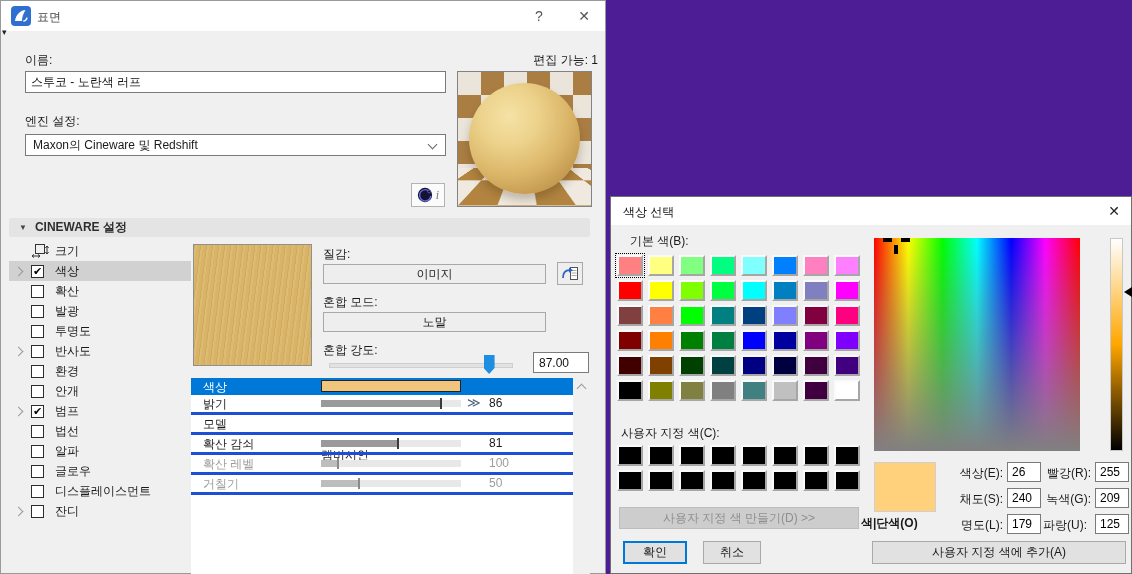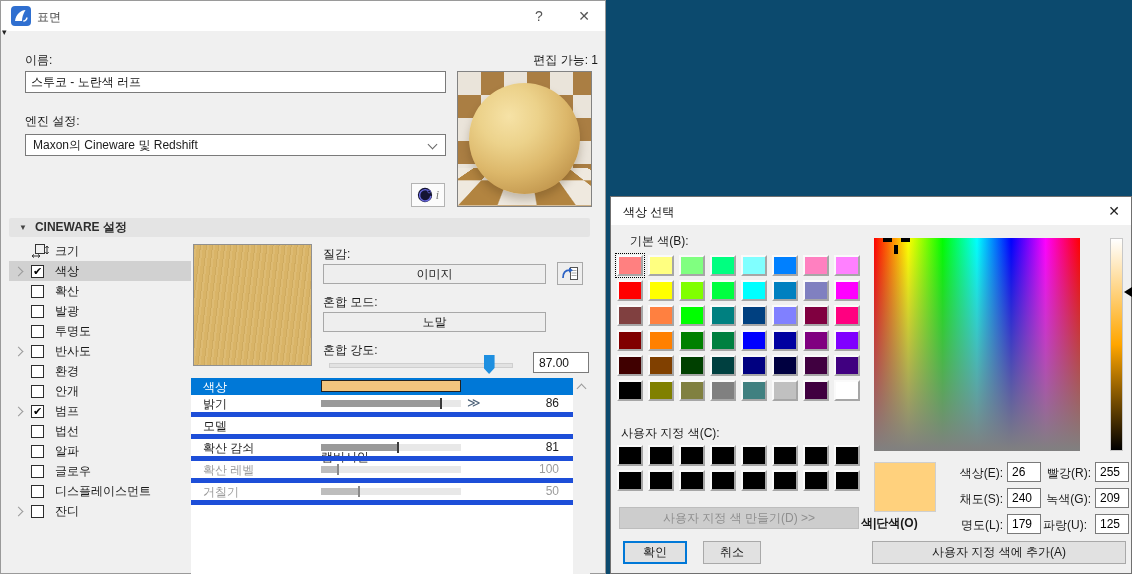--- a/index.html
+++ b/index.html
@@ -1,17 +1,17 @@
 <!DOCTYPE html>
 <html><head>
 <meta charset="utf-8">
 <style>
   html,body{margin:0;padding:0;background:#fff;}
   body{font-family:"Liberation Sans","DejaVu Sans",sans-serif;font-size:12px;color:#1a1a1a;}
-  .stage{position:relative;width:1132px;height:574px;overflow:hidden;background:#0c4a6e;}
+  .stage{position:relative;width:1132px;height:574px;overflow:hidden;background:#4c1d95;}
   .abs{position:absolute;}
   .dialog{position:absolute;background:#f0f0f0;border:1px solid #9a9a9a;box-sizing:border-box;}
   .titlebar{position:absolute;left:0;top:0;right:0;background:#ffffff;display:flex;align-items:center;}
   .titlebar .t-title{color:#444;}
   .cap-btn{position:absolute;top:0;width:28px;text-align:center;color:#555;font-size:14px;cursor:default;}
   .lbl{position:absolute;white-space:nowrap;color:#1a1a1a;}
   .tb-input{position:absolute;box-sizing:border-box;border:1px solid #7a7a7a;background:#fff;font:12px "Liberation Sans","DejaVu Sans",sans-serif;padding:0 5px;color:#111;}
   .combo{position:absolute;box-sizing:border-box;border:1px solid #7a7a7a;background:#fff;display:flex;align-items:center;padding:8px 7px;}
   .chev{display:inline-block;width:6px;height:6px;border-right:1.6px solid #666;border-bottom:1.6px solid #666;}
   .chev.down{transform:rotate(45deg);}
@@ -36,29 +36,29 @@
   .slot-expand{width:16px;display:flex;align-items:center;justify-content:flex-start;}
   .slot-box{width:22px;display:flex;align-items:center;}
   .cb{width:13px;height:13px;box-sizing:border-box;border:1px solid #2c2c2c;background:#fff;font-size:11px;line-height:11px;text-align:center;color:#000;}
   .tree-label{margin-left:2px;color:#1a1a1a;}
   .texture{background-color:#d9b467;background-image:repeating-linear-gradient(97deg,rgba(120,90,30,0.10) 0 1px,rgba(255,246,222,0.10) 1px 3px,transparent 3px 6px);}
   
   .slider-track{position:absolute;background:#e2e2e2;border:1px solid #cfcfcf;box-sizing:border-box;}
   .slider-thumb{position:absolute;width:11px;height:19px;clip-path:polygon(0 0,100% 0,100% 68%,50% 100%,0 68%);}
   
   .props{position:absolute;background:#fff;overflow:hidden;}
-  .prop-row{position:relative;height:17px;border-bottom:5px solid #1d4ed8;color:#1a1a1a;}
+  .prop-row{position:relative;height:17px;border-bottom:3px solid #1d4ed8;color:#1a1a1a;}
   .prop-row.disabled{color:#9c9c9c;}
   .prop-row.selected{background:#0078d7;color:#fff;border-bottom:none;}
   .prop-name{position:absolute;left:12px;top:1px;}
   .prop-swatch{position:absolute;left:130px;top:2px;width:140px;height:12px;border:1px solid #222;box-sizing:border-box;}
   .ptrack{position:absolute;left:130px;top:5px;width:140px;height:7px;background:#e8e8e8;}
   .pfill{position:absolute;left:0;top:0;height:7px;background:#9a9a9a;}
   .ptick{position:absolute;top:-2px;width:2px;height:11px;background:#3a3a3a;}
-  .pval{position:absolute;right:14px;top:1px;width:70px;text-align:right;}
+  .pval{position:absolute;right:14px;top:1px;width:70px;}
   .ptext{position:absolute;left:130px;top:16px;margin-top:16px;}
   .pchev{position:absolute;left:276px;top:0;color:#4f647a;font-size:13px;}
   .scrollbar{position:absolute;background:#f0f0f0;}
   
   .swatch{position:absolute;width:26px;height:21px;box-sizing:border-box;border:2px outset #fafafa;}
   .swatch.sel{outline:1px dotted #000;outline-offset:1px;}
   .grad-field{position:absolute;overflow:hidden;
     background:linear-gradient(to bottom,rgba(128,128,128,0) 0%,rgba(128,128,128,1) 100%),
     linear-gradient(to right,#ff0000 0%,#ffff00 16.6%,#00ff00 33.3%,#00ffff 50%,#0000ff 66.6%,#ff00ff 83.3%,#ff0000 100%);}
   .xmark{position:absolute;background:#000;}

